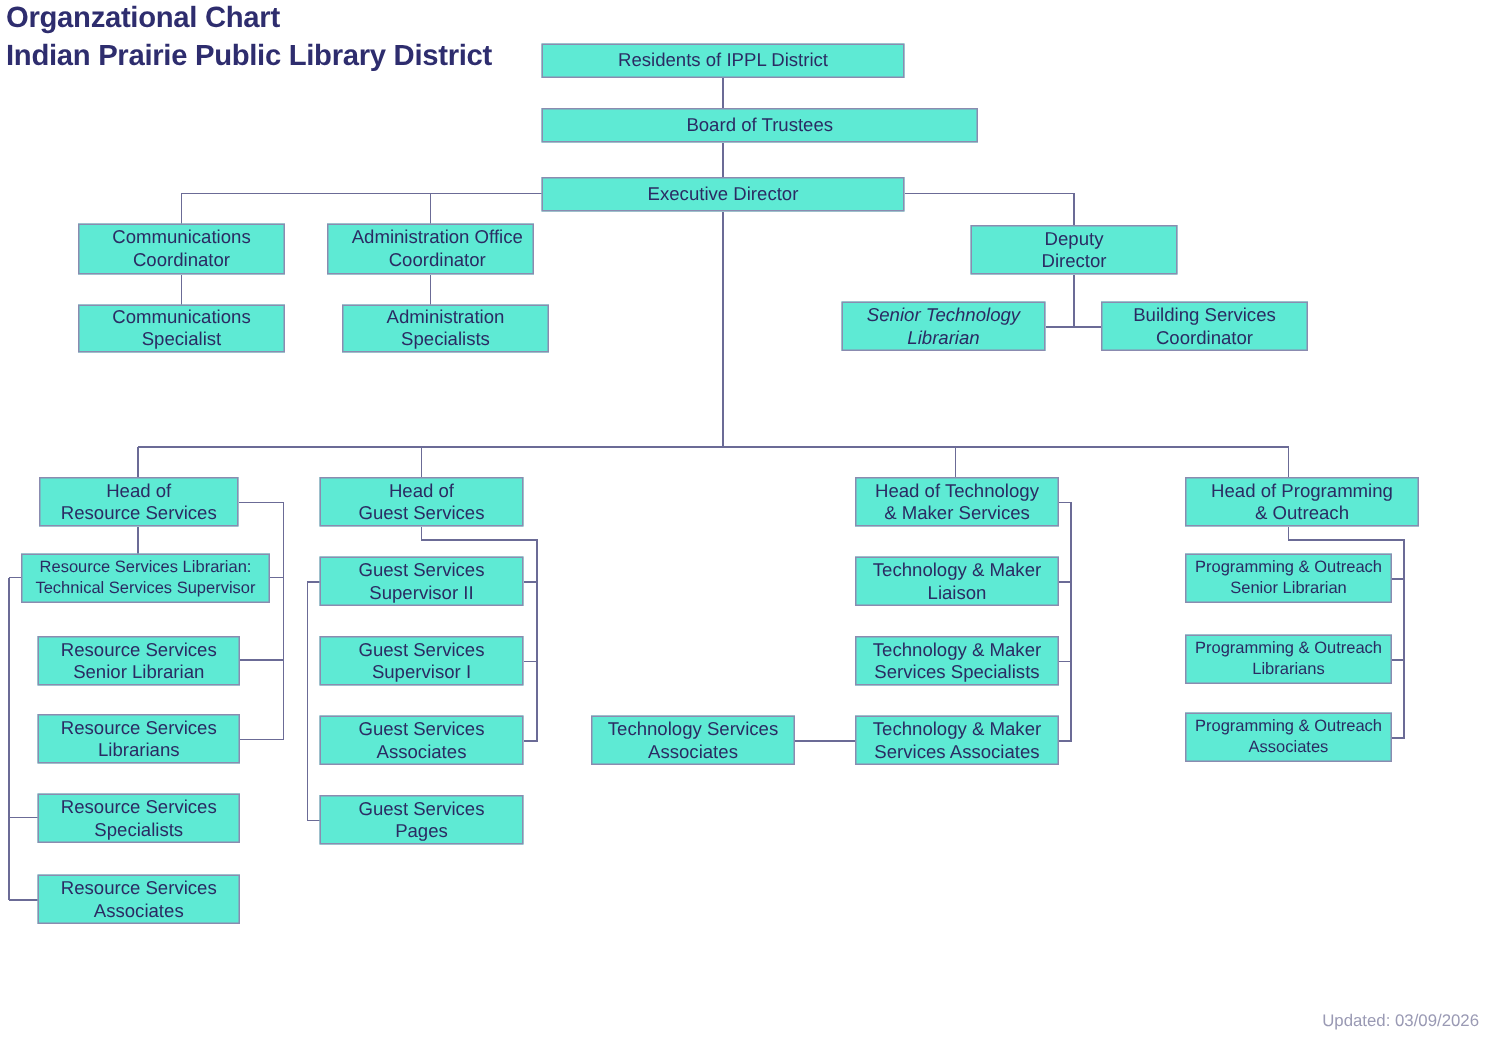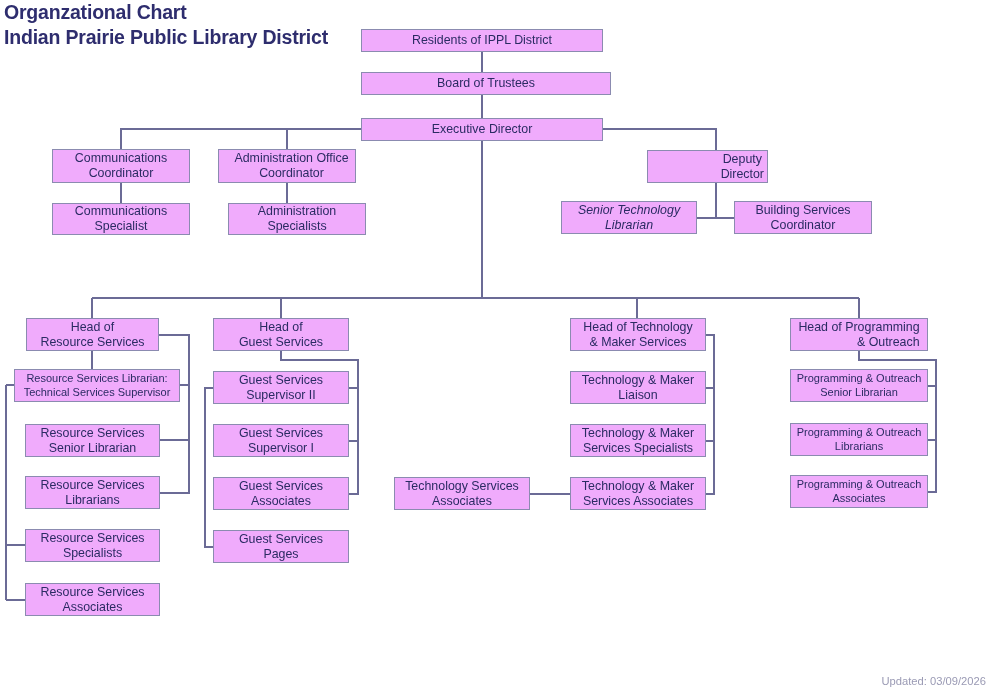--- a/index.html
+++ b/index.html
@@ -38,21 +38,21 @@
     font-size: 19.5px;
     font-weight: bold;
     line-height: 25px;
     color: #2e2d6e;
     letter-spacing: -0.2px;
   }
   #title-block .tline { display: block; white-space: pre; }
   .node {
     position: absolute;
     box-sizing: border-box;
-    background: #f0abfc;
+    background: #5eead4;
     border: 1px solid #8b8bb0;
     color: #2b2b63;
     font-size: 12.4px;
     line-height: 14.6px;
     display: flex;
     align-items: center;
     justify-content: center;
     text-align: center;
     padding: 1px 3px;
     z-index: 2;
@@ -125,21 +125,21 @@
 
     <path d="M859,351 L859,360 L936,360 L936,492 L928,492"></path>
     <path d="M928,386 L936,386"></path>
     <path d="M928,440 L936,440"></path>
   </svg>
 
   <div id="nodes-layer">
       <div class="node" style="left: 361px; top: 29px; width: 242px; height: 23px;">
         <span class="nlabel">Residents of IPPL District</span>
       </div>
-      <div class="node" style="left: 361px; top: 72px; width: 250px; height: 23px;">
+      <div class="node" style="left: 361px; top: 72px; width: 291px; height: 23px;">
         <span class="nlabel">Board of Trustees</span>
       </div>
       <div class="node" style="left: 361px; top: 118px; width: 242px; height: 23px;">
         <span class="nlabel">Executive Director</span>
       </div>
       <div class="node" style="left: 52px; top: 149px; width: 138px; height: 34px;">
         <span class="nlabel">Communications
 Coordinator</span>
       </div>
       <div class="node" style="left: 52px; top: 203px; width: 138px; height: 32px;">
@@ -147,21 +147,21 @@
 Specialist</span>
       </div>
       <div class="node" style="left: 218px; top: 149px; width: 138px; height: 34px; padding-left: 12px;">
         <span class="nlabel">Administration Office
 Coordinator</span>
       </div>
       <div class="node" style="left: 218px; top: 203px; width: 138px; height: 32px; margin-left: 10px;">
         <span class="nlabel">Administration
 Specialists</span>
       </div>
-      <div class="node" style="left: 647px; top: 150px; width: 121px; height: 33px; justify-content: flex-end;">
+      <div class="node" style="left: 647px; top: 150px; width: 138px; height: 33px;">
         <span class="nlabel">Deputy
 Director</span>
       </div>
       <div class="node" style="left: 561px; top: 201px; width: 136px; height: 33px; font-style: italic;">
         <span class="nlabel">Senior Technology
 Librarian</span>
       </div>
       <div class="node" style="left: 734px; top: 201px; width: 138px; height: 33px;">
         <span class="nlabel">Building Services
 Coordinator</span>
@@ -223,21 +223,21 @@
 Services Specialists</span>
       </div>
       <div class="node" style="left: 570px; top: 477px; width: 136px; height: 33px;">
         <span class="nlabel">Technology &amp; Maker
 Services Associates</span>
       </div>
       <div class="node" style="left: 394px; top: 477px; width: 136px; height: 33px;">
         <span class="nlabel">Technology Services
 Associates</span>
       </div>
-      <div class="node" style="left: 790px; top: 318px; width: 138px; height: 33px; text-align: right;">
+      <div class="node" style="left: 790px; top: 318px; width: 156px; height: 33px;">
         <span class="nlabel">Head of Programming
 &amp; Outreach</span>
       </div>
       <div class="node small" style="left: 790px; top: 369px; width: 138px; height: 33px;">
         <span class="nlabel">Programming &amp; Outreach
 Senior Librarian</span>
       </div>
       <div class="node small" style="left: 790px; top: 423px; width: 138px; height: 33px;">
         <span class="nlabel">Programming &amp; Outreach
 Librarians</span>

